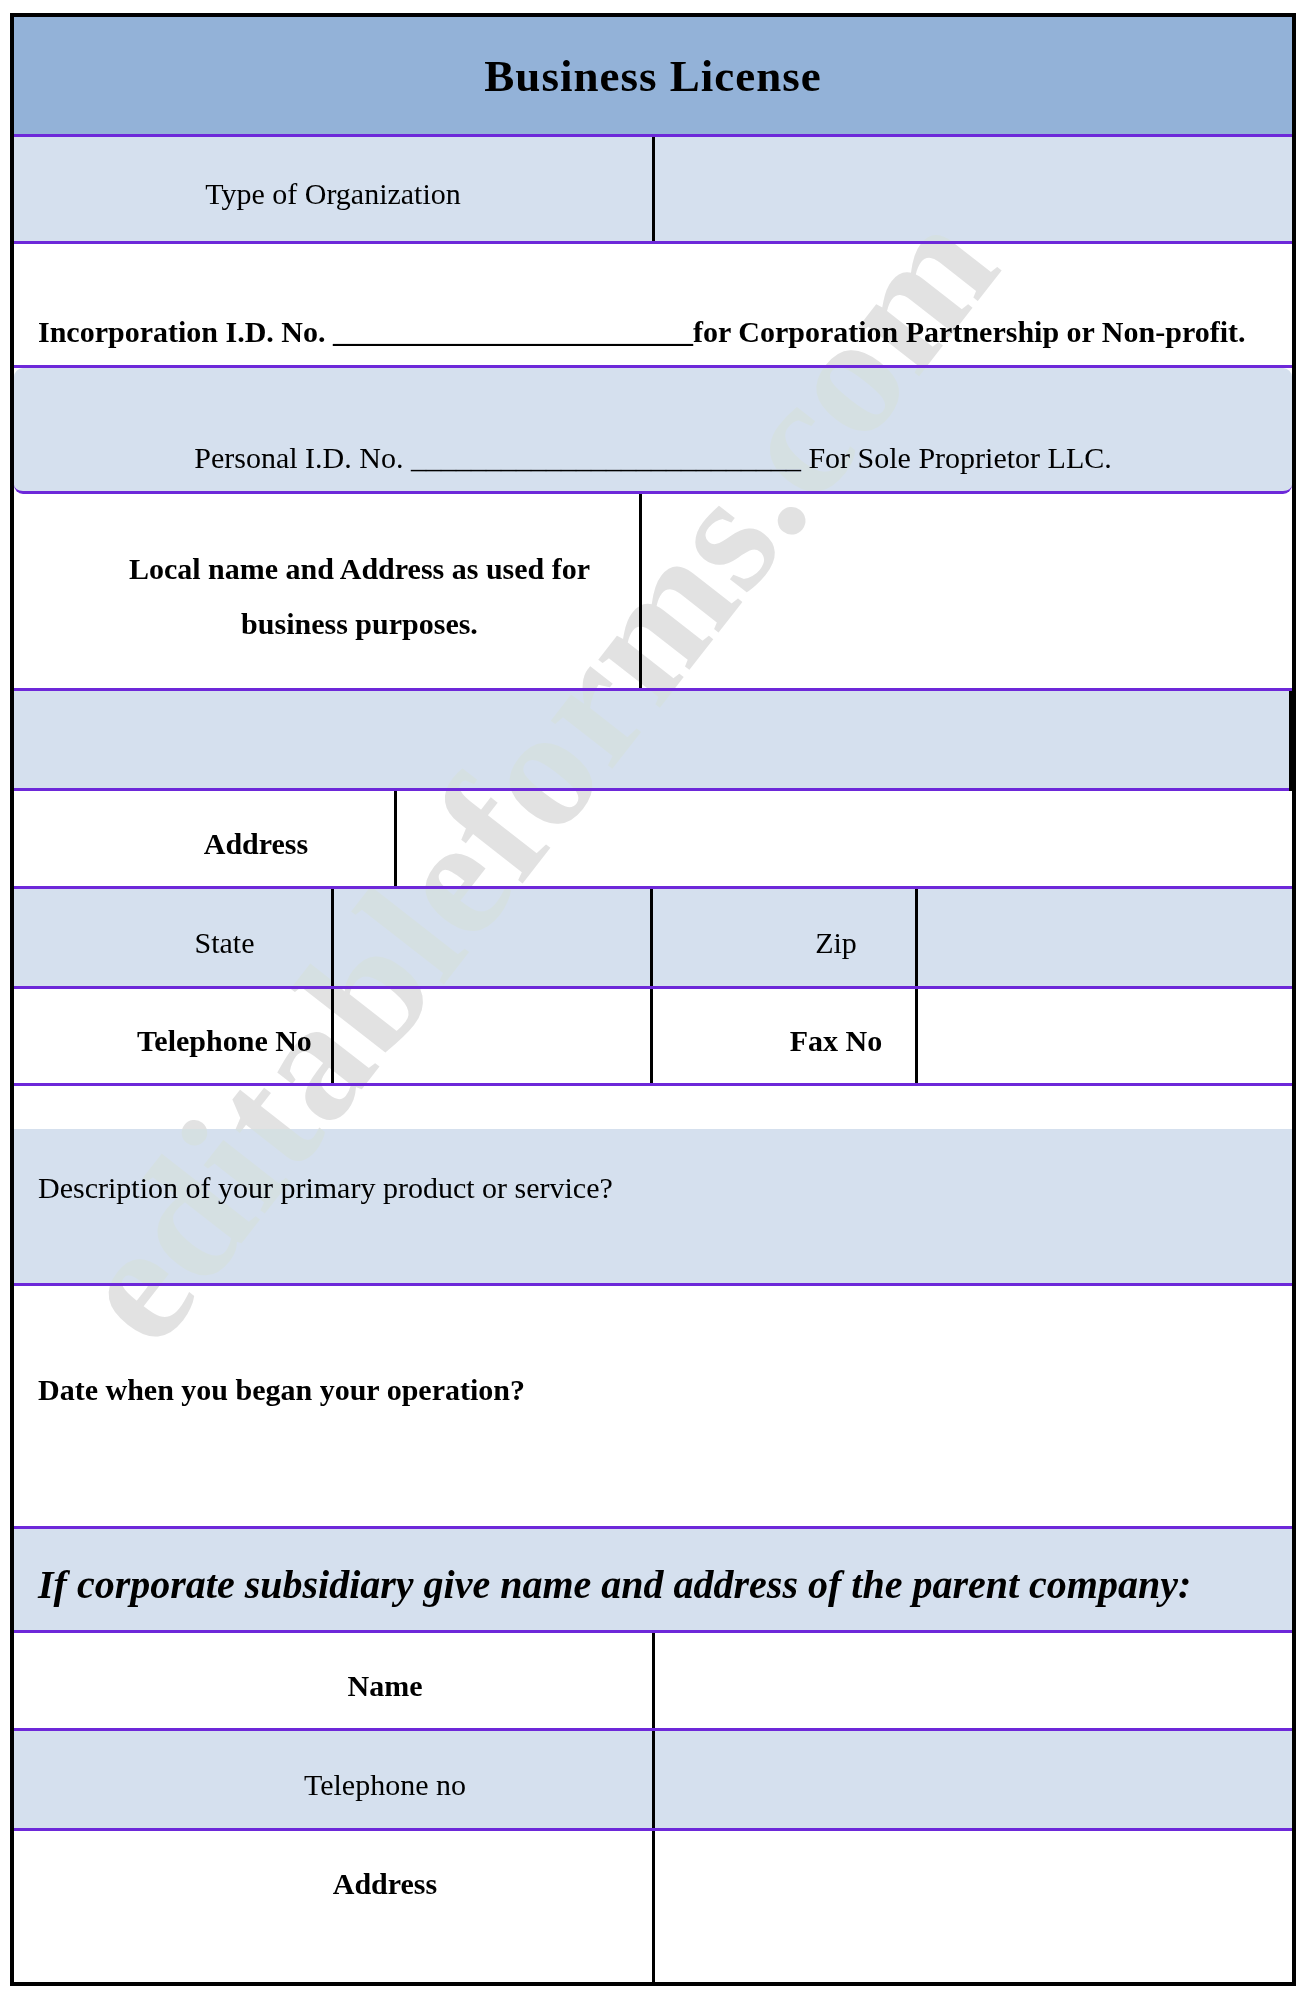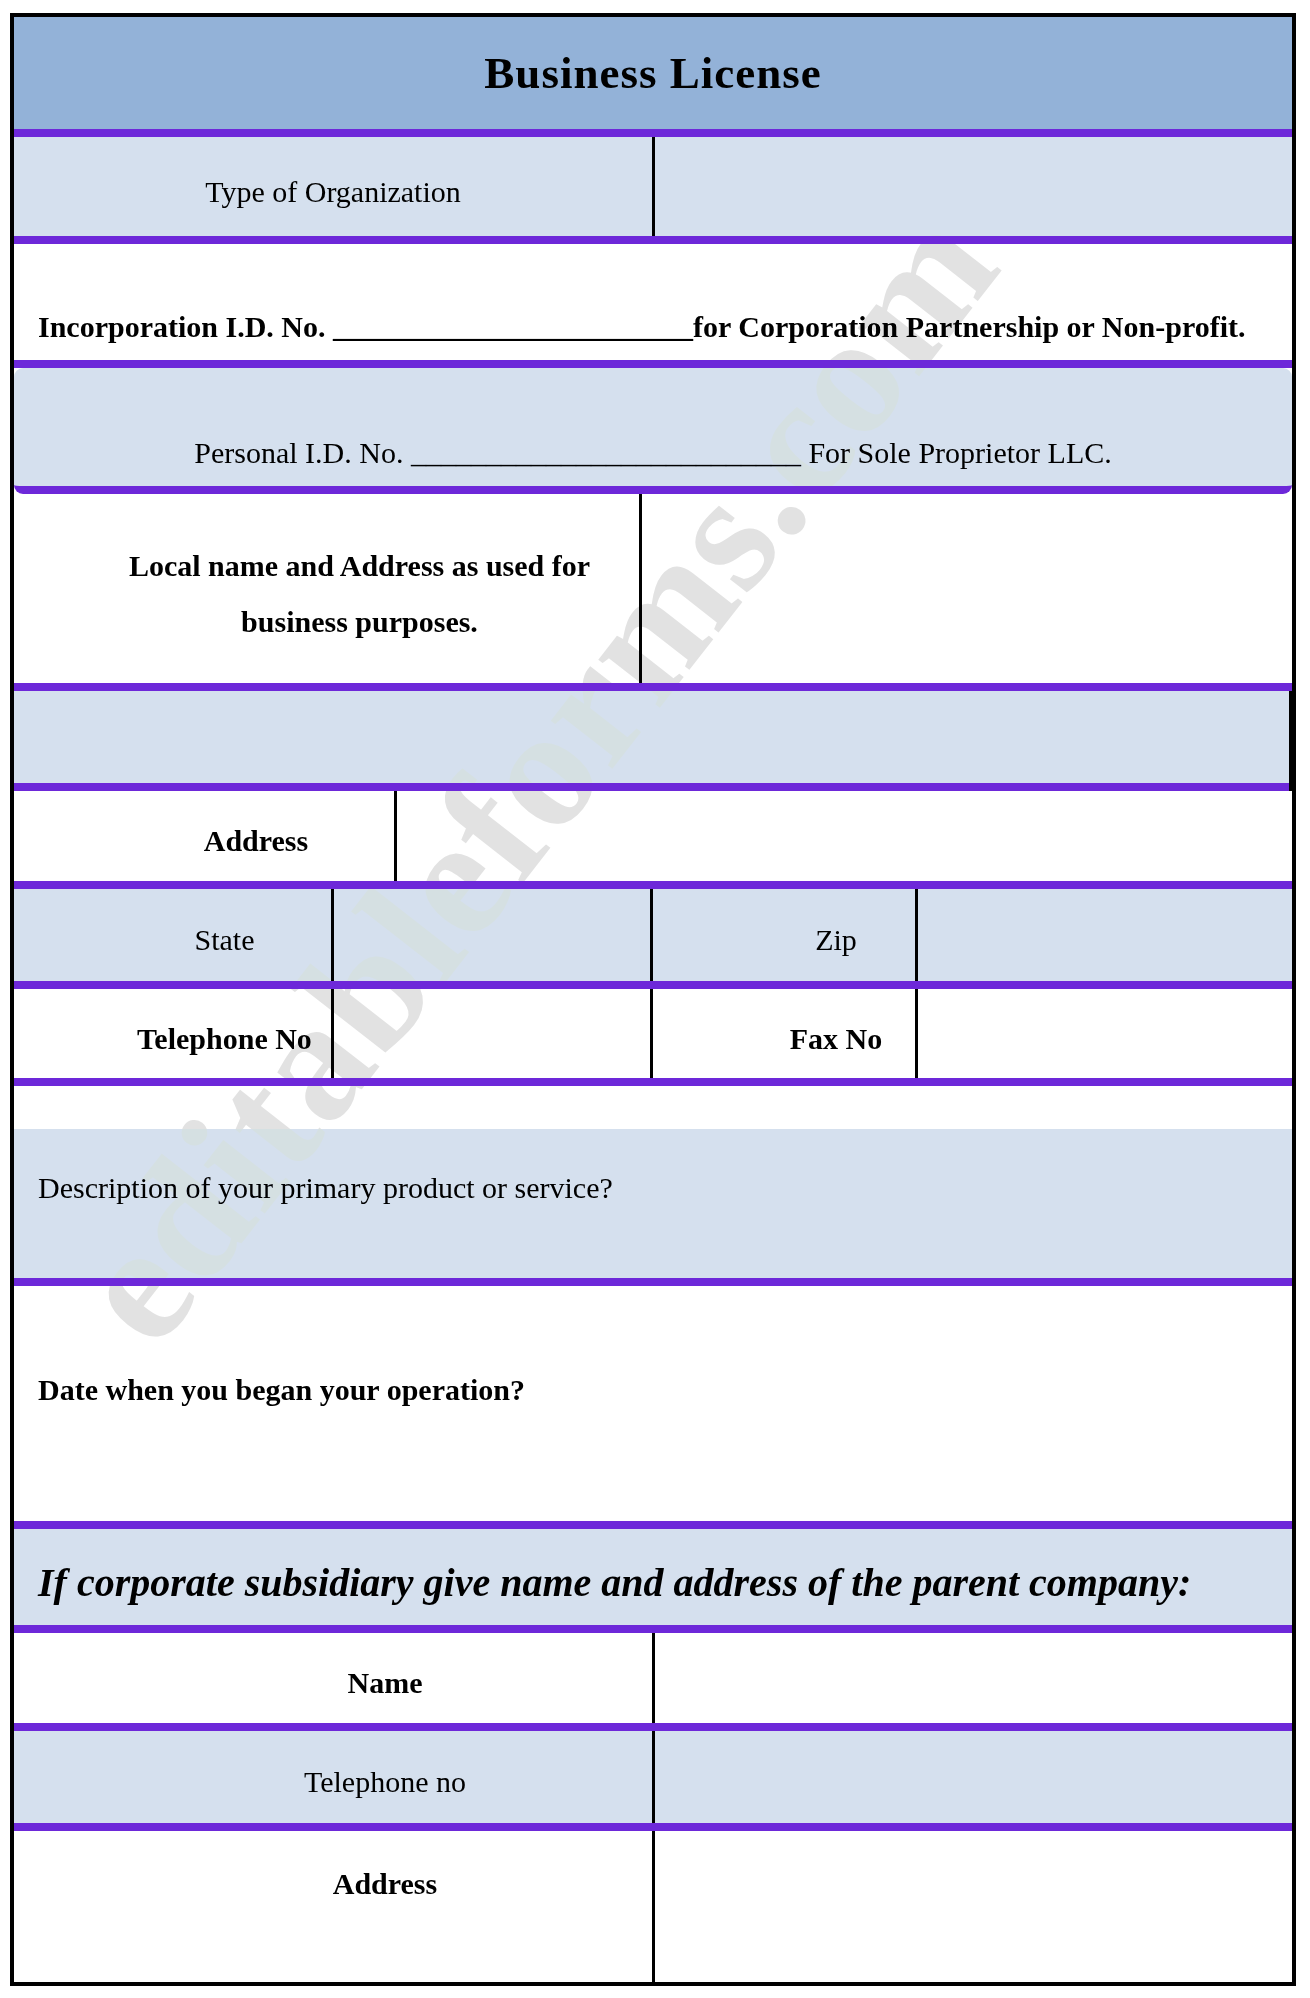--- a/index.html
+++ b/index.html
@@ -12,21 +12,21 @@
     overflow:hidden;
   }
   .form{
     position:absolute;left:10px;top:13px;
     width:1286px;height:1973px;
     border:4px solid #000;
     box-sizing:border-box;
     display:flex;flex-direction:column;
     background:#fff;
   }
-  .row{display:flex;box-sizing:border-box;border-bottom:8px solid #6d28d9;}
+  .row{display:flex;box-sizing:border-box;border-bottom:3px solid #6d28d9;}
   .row:last-child{border-bottom:none;}
   .blue{background:#d5e0ee;}
   .white{background:#ffffff;font-weight:bold;}
   .header-row{background:#93b2d8;align-items:center;justify-content:center;display:flex;}
   .title{font-size:45px;font-weight:bold;letter-spacing:1px;}
 
   .c{
     display:flex;align-items:center;justify-content:center;
     box-sizing:border-box;font-size:30px;padding-top:10px;
   }

